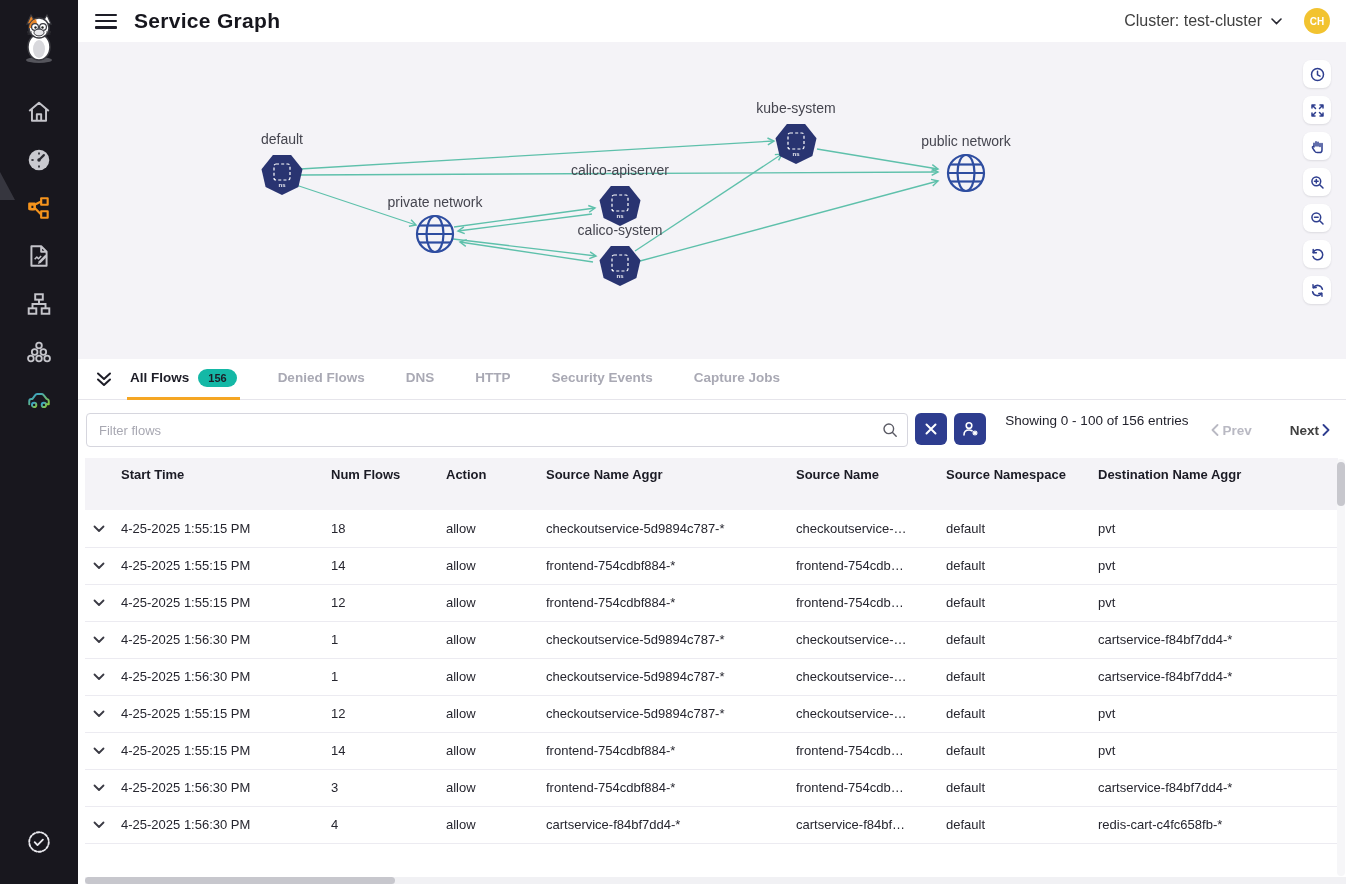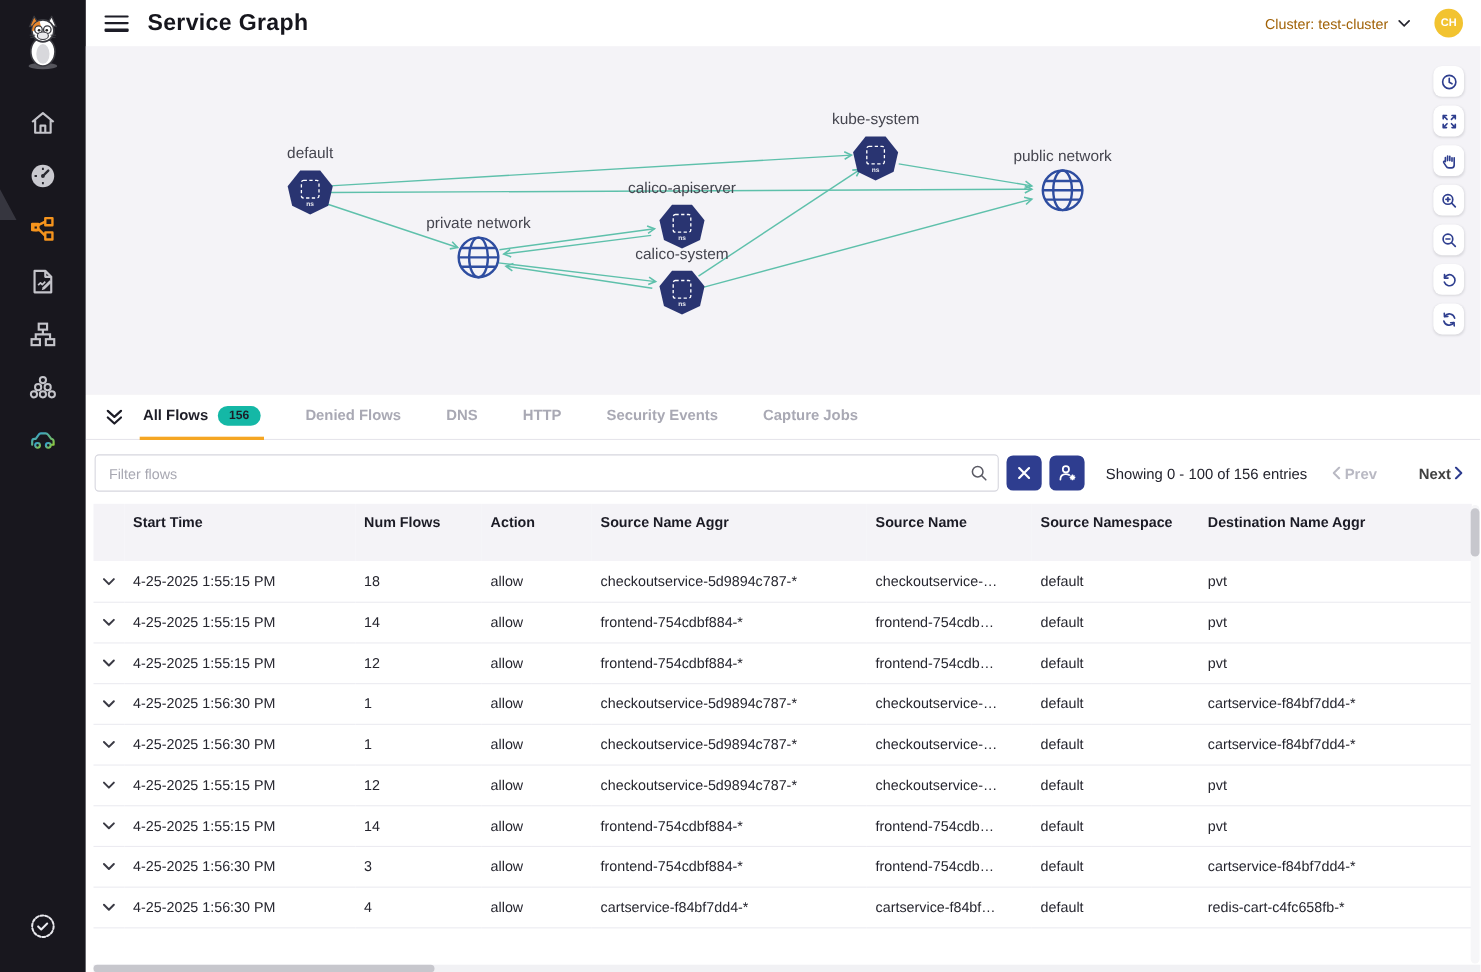--- a/index.html
+++ b/index.html
@@ -14,21 +14,21 @@
   .side-wedge { position:absolute; left:0; top:172px; width:0; height:0; border-top:28px solid transparent; border-left:15px solid #3f3f47; opacity:.8; }
   .side-bottom { margin-top:auto; margin-bottom:18px; }
 
   
   .main { flex:1; display:flex; flex-direction:column; min-width:0; }
 
   .topbar { height:42px; background:#fff; display:flex; align-items:center; padding-left:17px; flex:none; }
   .hamburger { width:22px; height:15px; display:flex; flex-direction:column; justify-content:space-between; cursor:pointer; }
   .hamburger span { height:2.6px; background:#1d1d27; border-radius:1px; }
   .page-title { margin-left:17px; font-size:21px; font-weight:700; color:#16161d; letter-spacing:.3px; }
-  .cluster-sel { margin-left:auto; display:flex; align-items:center; gap:9px; font-size:13px; color:#a16207; cursor:pointer; }
+  .cluster-sel { margin-left:auto; display:flex; align-items:center; gap:9px; font-size:16px; color:#404040; cursor:pointer; }
   .avatar { width:26px; height:26px; border-radius:50%; background:#f2c330; color:#fff; font-size:10px; font-weight:700; display:flex; align-items:center; justify-content:center; margin:0 16px 0 22px; cursor:pointer; }
 
   .subbar { height:42px; background:#edecf2; border-bottom:1px solid #e0dfe6; display:flex; align-items:center; position:relative; flex:none; }
   .search-pill { height:34px; width:58px; margin-top:2px; background:#2e3d8f; border-radius:0 17px 17px 0; display:flex; align-items:center; justify-content:center; gap:5px; cursor:pointer; flex:none; }
   .breadcrumb { margin-left:15px; font-size:13px; font-weight:600; color:#3b4aa0; }
   .time-range { margin-left:auto; font-size:11.5px; color:#85858f; padding-right:13px; }
   .collapse-btn { width:33px; height:42px; background:#fff; border-left:1px solid #e2e1e8; border-bottom:1px solid #e2e1e8; display:flex; align-items:center; justify-content:center; font-size:17px; font-weight:700; color:#1f2a66; cursor:pointer; flex:none; }
 
   
   .graph-area { height:317px; background:#f4f3f7; position:relative; flex:none; }
@@ -41,21 +41,21 @@
 
   
   .flows-panel { flex:1; background:#fff; position:relative; overflow:hidden; }
   .tabs-row { height:41px; border-bottom:1px solid #e6e5eb; display:flex; align-items:center; padding-left:9px; }
   .tabs-expand { width:34px; height:40px; display:flex; align-items:center; justify-content:center; cursor:pointer; }
   .tabs { display:flex; align-items:center; gap:35px; height:41px; margin-left:6px; }
   .tab { height:41px; display:flex; align-items:center; gap:9px; font-size:13.5px; font-weight:700; color:#a9a9b4; border-bottom:3px solid transparent; padding:0 3px; cursor:pointer; }
   .tab.active { color:#1d1d27; border-bottom-color:#f5a623; }
   .badge { background:#14b8a6; color:#1d1d27; font-weight:600; border-radius:12px; padding:3px 10px; font-size:11px; }
 
-  .filter-row { display:flex; align-items:center; padding:13px 14px 11px 8px; }
+  .filter-row { display:flex; padding:13px 14px 11px 8px; }
   .filter-wrap { position:relative; width:822px; flex:none; }
   .filter-input { width:100%; height:34px; border:1px solid #d6d6de; border-radius:4px; padding:0 36px 0 12px; font-size:13px; color:#26262f; font-family:"Liberation Sans",sans-serif; outline:none; background:#fff; }
   .filter-input::placeholder { color:#a8a8b2; }
   .filter-search-ic { position:absolute; right:10px; top:9px; }
   .sq-btn { width:32px; height:32px; border-radius:6px; background:#2e3d8f; border:none; color:#fff; display:flex; align-items:center; justify-content:center; cursor:pointer; margin-left:7px; }
   .sq-btn:first-of-type { margin-left:7px; }
   .showing { margin-left:auto; font-size:13.5px; color:#23232d; }
   .pg-link { display:flex; align-items:center; gap:3px; font-size:13.5px; font-weight:600; cursor:pointer; }
   .pg-prev { color:#b9b9c3; margin-left:23px; }
   .pg-next { color:#404040; margin-left:10px; margin-right:2px;padding-left:28px; }

